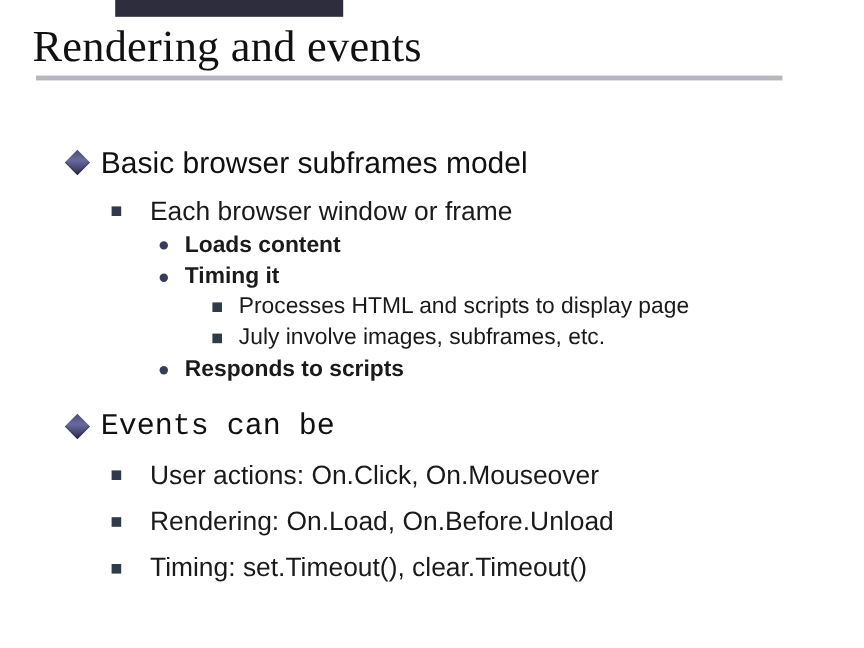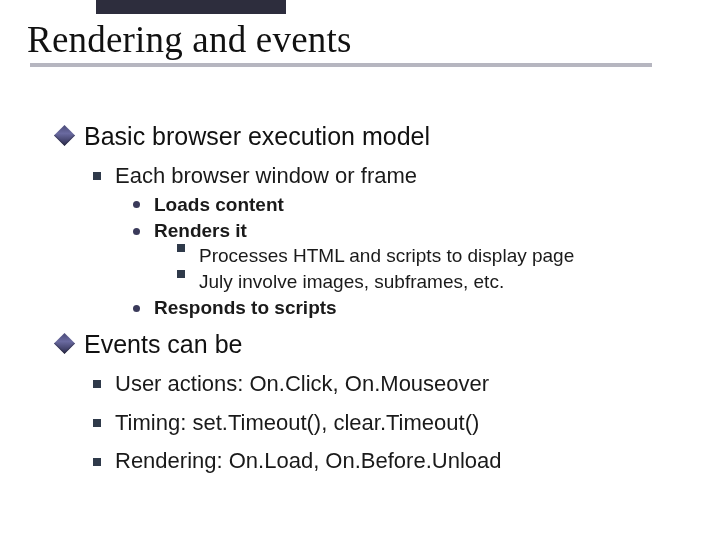--- a/index.html
+++ b/index.html
@@ -59,47 +59,48 @@
     font-size: 25px;
     line-height: 1.28;
     color: #111;
   }
   .lvl2 {
     display: flex;
     align-items: center;
     margin-left: 36px;
     margin-top: 10px;
     margin-bottom: 2px;
+    gap: 10px;
   }
   .lvl2 .txt {
     font-size: 22px;
     line-height: 1.3;
   }
   .lvl3 {
     display: flex;
     align-items: center;
     margin-left: 76px;
     margin-top: 2px;
   }
   .lvl3 .txt {
     font-size: 19px;
     line-height: 1.28;
     font-weight: bold;
   }
   .lvl4 {
     display: flex;
-    align-items: flex-start;
+    align-items: center;
     margin-left: 120px;
     margin-top: 1px;
   }
   .lvl4 .txt {
     font-size: 19px;
     line-height: 1.28;
   }
-  .gap-top { margin-top: 8px; }
+  .gap-top { margin-top: 20px; font-family: Liberation Mono, monospace; }
 
   .diamond-icon {
     width: 15px;
     height: 15px;
     transform: rotate(45deg);
     background: linear-gradient(135deg, #4a4a78 0%, #6a6aa0 40%, #2a2a4a 100%);
     box-shadow: inset -1px -1px 1px rgba(0,0,0,0.25);
     margin-right: 12px;
     flex-shrink: 0;
     position: relative;
@@ -128,35 +129,35 @@
 
   <div class="dark-bar"></div>
   <div class="shadow"></div>
 
   <div class="title">Rendering and events</div>
 
   <div class="body">
 
     <div class="lvl1">
       <div class="diamond-icon"></div>
-      <div class="txt">Basic browser execution model</div>
+      <div class="txt">Basic browser subframes model</div>
     </div>
 
     <div class="lvl2">
       <div class="square-icon"></div>
       <div class="txt">Each browser window or frame</div>
     </div>
 
     <div class="lvl3">
       <div class="dot-icon"></div>
       <div class="txt">Loads content</div>
     </div>
     <div class="lvl3">
       <div class="dot-icon"></div>
-      <div class="txt">Renders it</div>
+      <div class="txt">Timing it</div>
     </div>
 
     <div class="lvl4">
       <div class="square-icon"></div>
       <div class="txt">Processes HTML and scripts to display page</div>
     </div>
     <div class="lvl4">
       <div class="square-icon"></div>
       <div class="txt">July involve images, subframes, etc.</div>
     </div>
@@ -170,21 +171,21 @@
       <div class="diamond-icon"></div>
       <div class="txt">Events can be</div>
     </div>
 
     <div class="lvl2">
       <div class="square-icon"></div>
       <div class="txt">User actions: On.Click, On.Mouseover</div>
     </div>
     <div class="lvl2">
       <div class="square-icon"></div>
-      <div class="txt">Timing: set.Timeout(),  clear.Timeout()</div>
+      <div class="txt">Rendering: On.Load, On.Before.Unload</div>
     </div>
     <div class="lvl2">
       <div class="square-icon"></div>
-      <div class="txt">Rendering: On.Load, On.Before.Unload</div>
+      <div class="txt">Timing: set.Timeout(),  clear.Timeout()</div>
     </div>
 
   </div>
 </div>
 
 </body></html>

